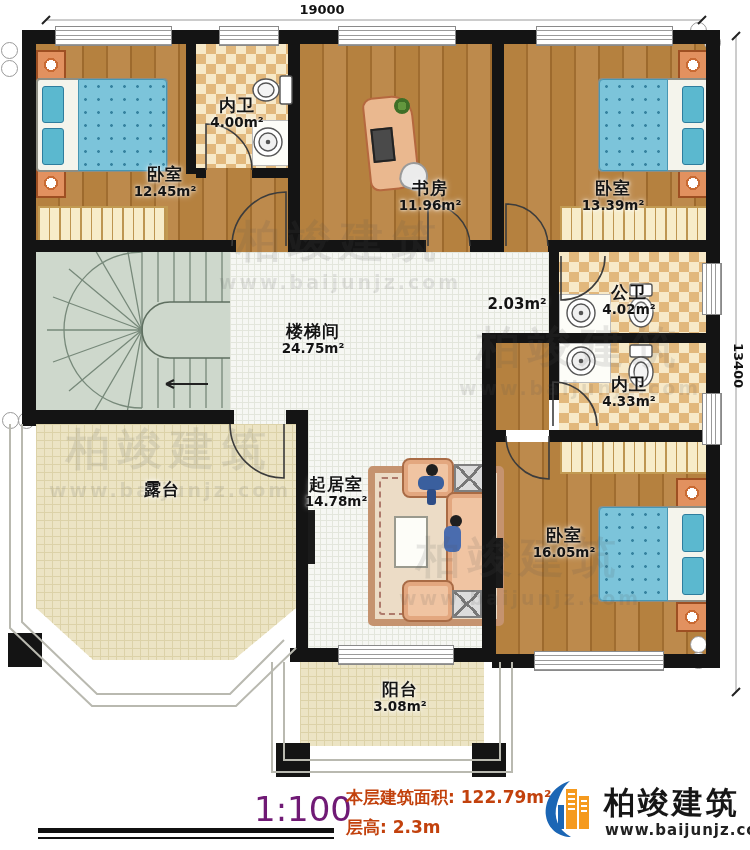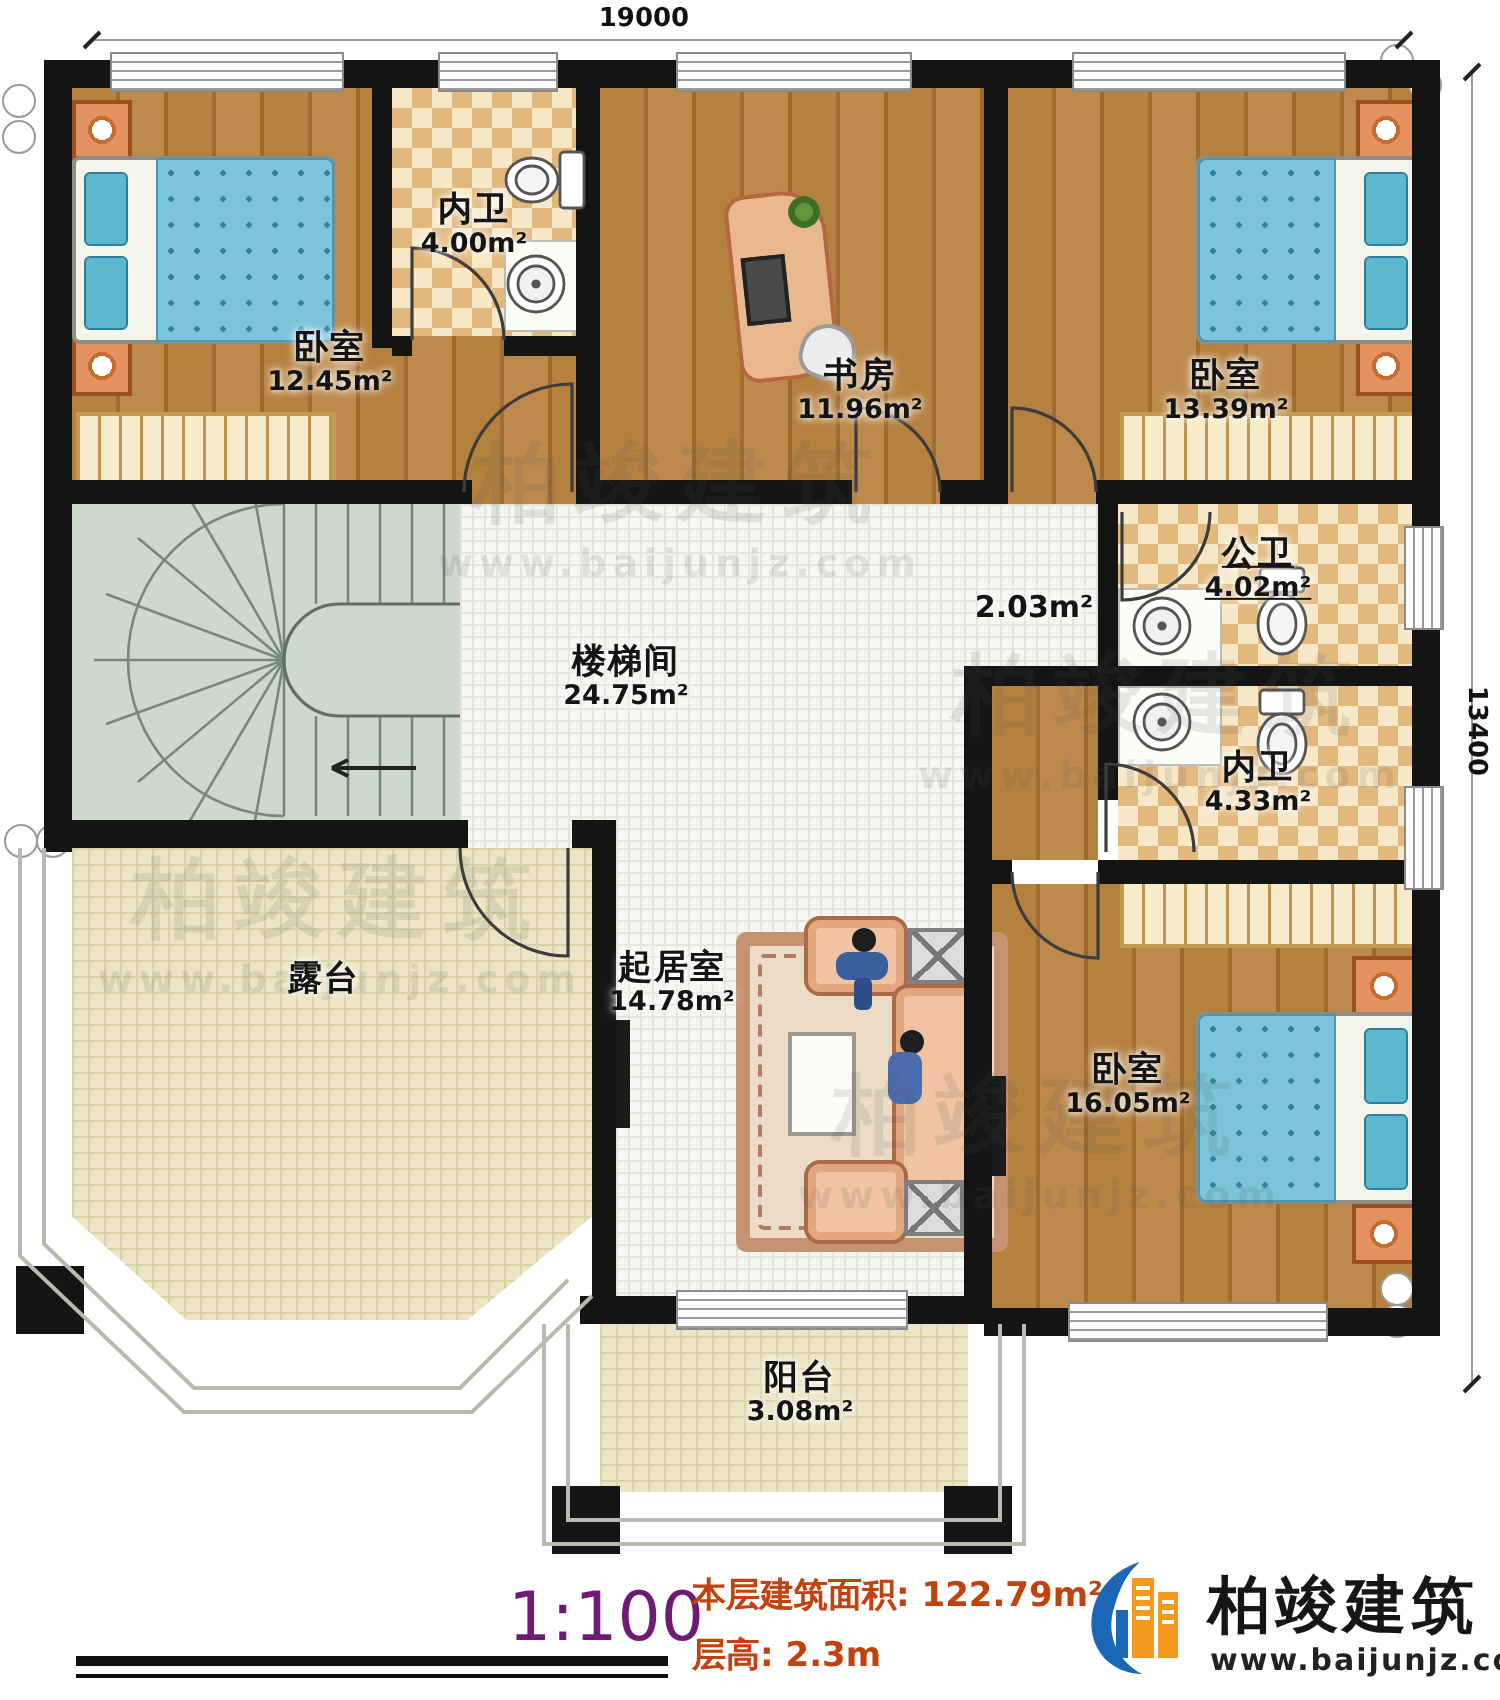--- a/index.html
+++ b/index.html
@@ -279,21 +279,21 @@
     <span class="nm">卧室</span>
     <span class="ar">13.39m²</span>
   </div>
   <div class="rlabel" style="left:313px;top:339px;">
     <span class="nm">楼梯间</span>
     <span class="ar">24.75m²</span>
   </div>
   <div class="rlabel" style="left:517px;top:304px;">
     <span class="ar" style="font-size:15px;">2.03m²</span>
   </div>
-  <div class="rlabel" style="left:629px;top:285px;text-decoration:underline;">
+  <div class="rlabel" style="left:629px;top:300px;">
     <span class="nm">公卫</span>
     <span class="ar">4.02m²</span>
   </div>
   <div class="rlabel" style="left:629px;top:392px;">
     <span class="nm">内卫</span>
     <span class="ar">4.33m²</span>
   </div>
   <div class="rlabel" style="left:162px;top:490px;">
     <span class="nm">露台</span>
   </div>

